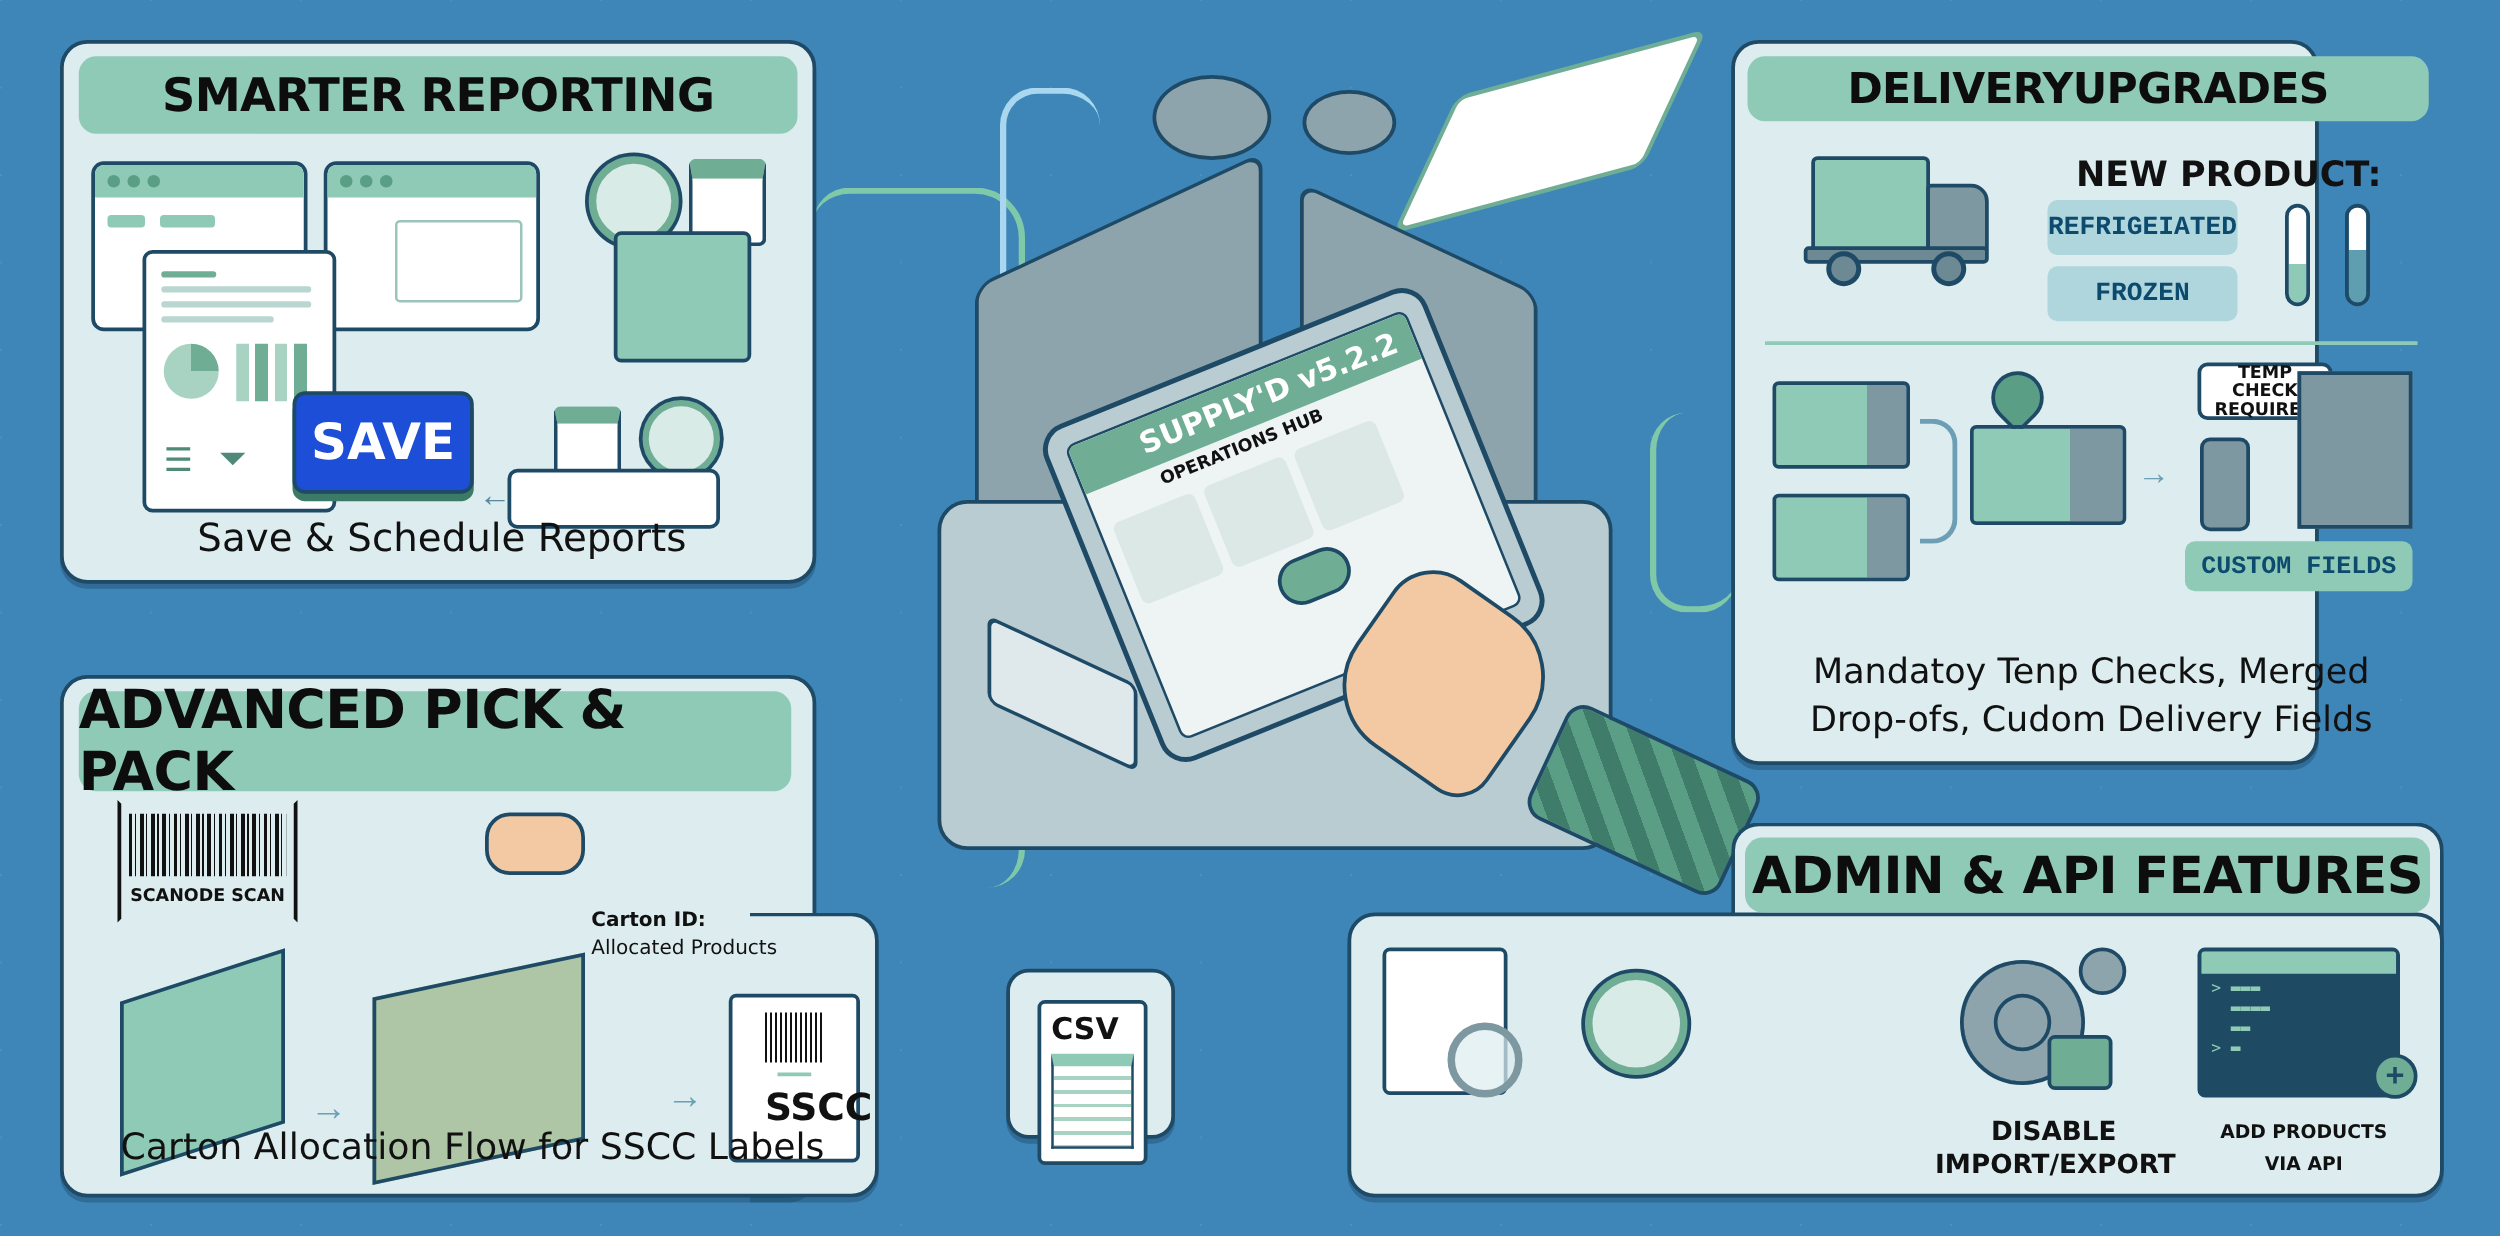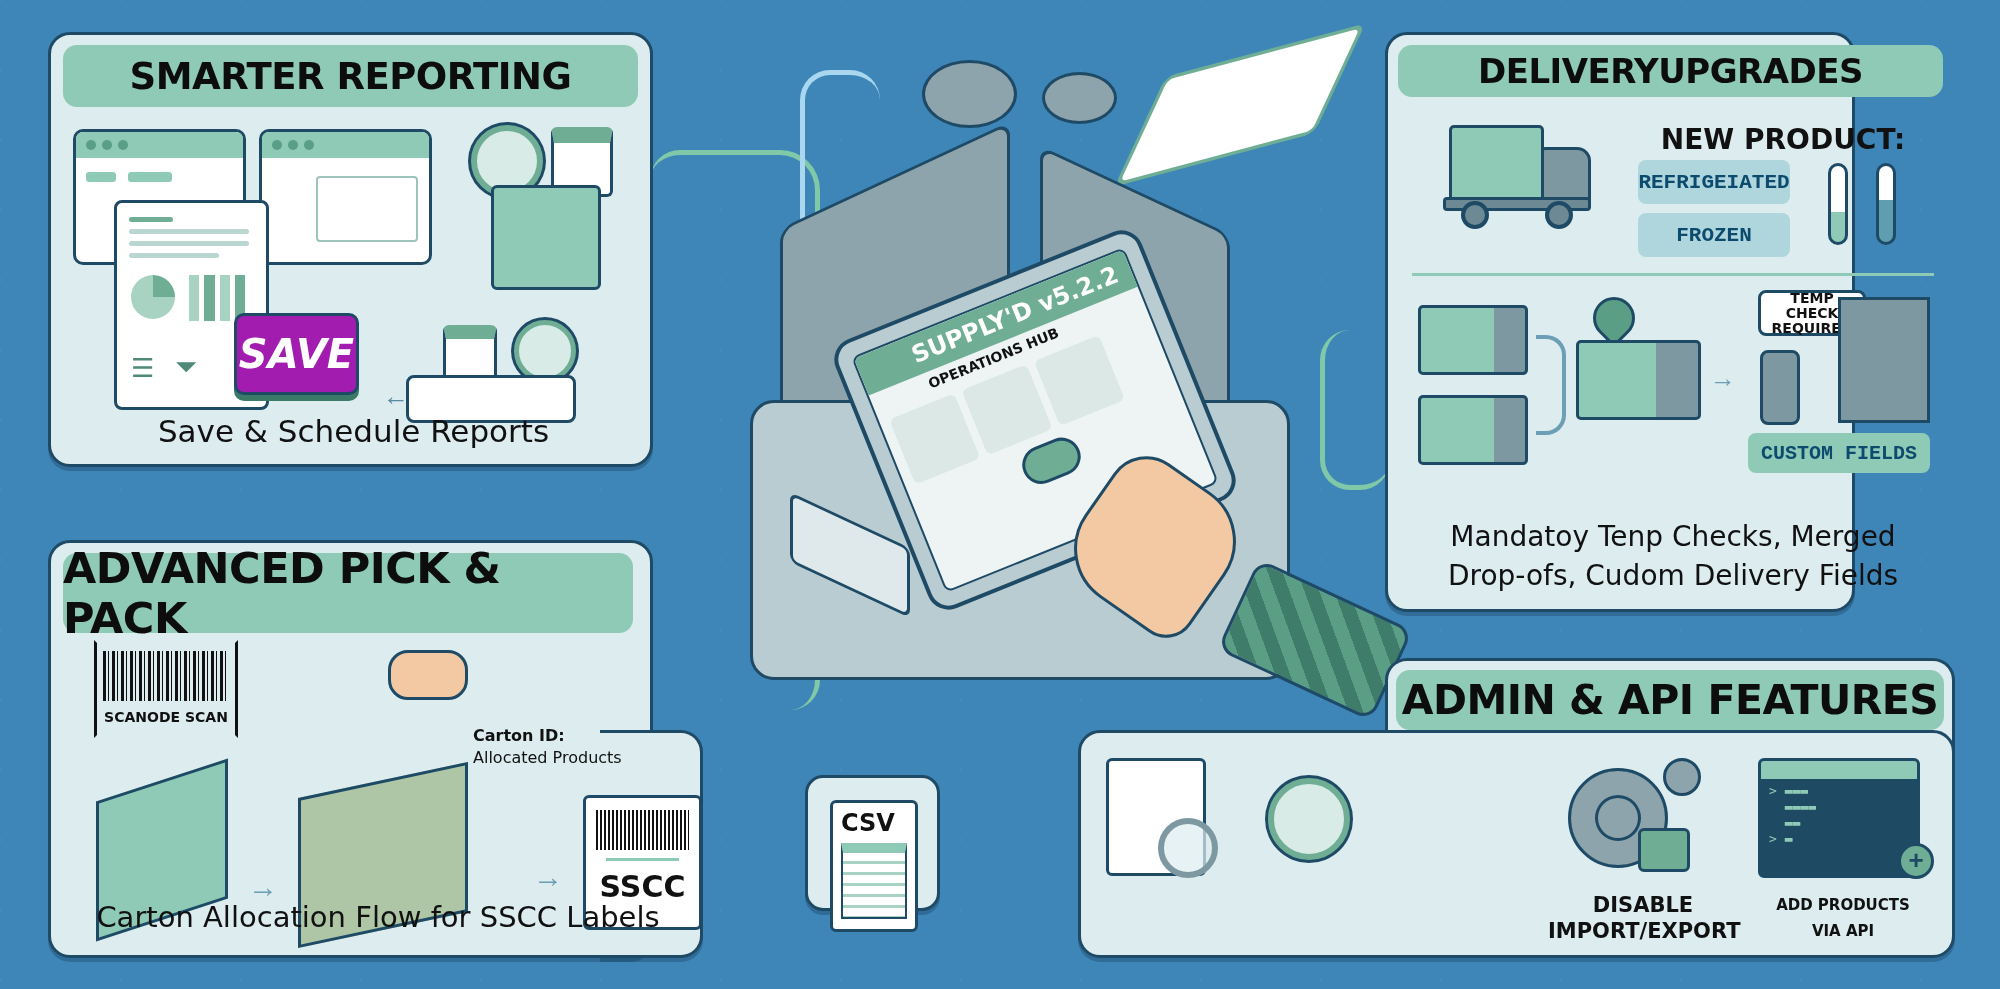--- a/index.html
+++ b/index.html
@@ -80,21 +80,21 @@
   <div class="win" style="left:63px;top:165px;width:155px;height:210px;border-radius:8px;">
     <div class="line" style="left:12px;top:14px;width:44px;background:#6fae95;"></div>
     <div class="line" style="left:12px;top:26px;width:120px;"></div>
     <div class="line" style="left:12px;top:38px;width:120px;"></div>
     <div class="line" style="left:12px;top:50px;width:90px;"></div>
     <div class="abs" style="left:14px;top:72px;width:44px;height:44px;border-radius:50%;background:conic-gradient(#6fae95 0 25%, #a8d2c2 25% 100%);"></div>
     <div class="abs" style="left:72px;top:72px;width:64px;height:46px;background:linear-gradient(90deg,#a8d2c2 0 16%,transparent 16% 24%,#6fae95 24% 40%,transparent 40% 48%,#a8d2c2 48% 64%,transparent 64% 72%,#6fae95 72% 88%,transparent 88%);"></div>
     <div class="abs" style="left:14px;top:150px;font-size:26px;color:#4f8a78;">☰</div>
     <div class="abs" style="left:58px;top:148px;font-size:28px;color:#4f8a78;">⏷</div>
   </div>
-  <div class="abs" style="left:183px;top:278px;width:125px;height:82px;background:#a21caf;border:3px solid #1e4a66;border-radius:10px;box-shadow:0 6px 0 #3b7a66;display:flex;align-items:center;justify-content:center;font-style:italic;">
+  <div class="abs" style="left:183px;top:278px;width:145px;height:82px;background:#1d4ed8;border:3px solid #1e4a66;border-radius:10px;box-shadow:0 6px 0 #3b7a66;display:flex;align-items:center;justify-content:center;">
     <span style="font-family:'DejaVu Sans',sans-serif;font-weight:bold;font-size:40px;color:#fff;">SAVE</span>
   </div>
 
   <div class="abs" style="left:420px;top:90px;width:72px;height:72px;border-radius:50%;background:#d9ebe6;border:6px solid #6fae95;box-shadow:0 0 0 3px #1e4a66;"></div>
   <div class="abs" style="left:500px;top:92px;width:62px;height:70px;background:#fff;border:3px solid #1e4a66;border-radius:6px;border-top:16px solid #6fae95;"></div>
   <div class="abs" style="left:440px;top:150px;width:110px;height:105px;background:#8fcab7;border:3px solid #1e4a66;border-radius:6px;"></div>
 
   <div class="abs" style="left:392px;top:290px;width:54px;height:60px;background:#fff;border:3px solid #1e4a66;border-radius:6px;border-top:14px solid #6fae95;"></div>
   <div class="abs" style="left:463px;top:285px;width:62px;height:62px;border-radius:50%;background:#d9ebe6;border:5px solid #6fae95;box-shadow:0 0 0 3px #1e4a66;"></div>
   <div class="abs" style="left:355px;top:340px;width:170px;height:48px;background:#fff;border:3px solid #1e4a66;border-radius:8px;"></div>
@@ -174,21 +174,21 @@
   </div>
   <div class="abs" style="left:48px;top:240px;width:132px;height:140px;background:#8fcab7;border:3px solid #1e4a66;transform:skewY(-18deg);"></div>
   <div class="abs" style="left:200px;top:330px;font-size:30px;color:#6c9fb5;">→</div>
   <div class="abs" style="left:250px;top:240px;width:170px;height:150px;background:#aec6a6;border:3px solid #1e4a66;transform:skewY(-12deg);"></div>
   <div class="abs" style="left:340px;top:110px;width:80px;height:50px;background:#f2c9a2;border:3px solid #1e4a66;border-radius:20px;"></div>
   <div class="abs" style="left:425px;top:185px;font-family:'DejaVu Sans',sans-serif;font-size:16px;line-height:22px;">
     <div style="font-weight:bold;">Carton ID:</div>
     <div>Allocated Products</div>
   </div>
   <div class="abs" style="left:485px;top:320px;font-size:30px;color:#6c9fb5;">→</div>
-  <div class="abs" style="left:535px;top:255px;width:119px;height:135px;background:#fff;border:3px solid #1e4a66;border-radius:6px;padding:12px 10px;">
+  <div class="abs" style="left:535px;top:255px;width:105px;height:135px;background:#fff;border:3px solid #1e4a66;border-radius:6px;padding:12px 26px;">
     <div style="height:40px;background:repeating-linear-gradient(90deg,#111 0 2px,transparent 2px 4px,#111 4px 6px,transparent 6px 8px);"></div>
     <div style="height:3px;background:#8fcab7;margin:8px 10px;"></div>
     <div style="text-align:center;font-family:'DejaVu Sans',sans-serif;font-weight:bold;font-size:30px;margin-top:6px;">SSCC</div>
   </div>
   <div class="caption" style="left:10px;top:360px;width:640px;font-size:29px;">Carton Allocation Flow for SSCC Labels</div>
 </div>
 
 <div class="panel" style="left:805px;top:775px;width:135px;height:136px;border-radius:18px;">
   <div class="abs" style="left:22px;top:22px;width:88px;height:132px;background:#fff;border:3px solid #1e4a66;border-radius:6px;">
     <div style="font-family:'DejaVu Sans',sans-serif;font-weight:bold;font-size:24px;padding:6px 8px;">CSV</div>

